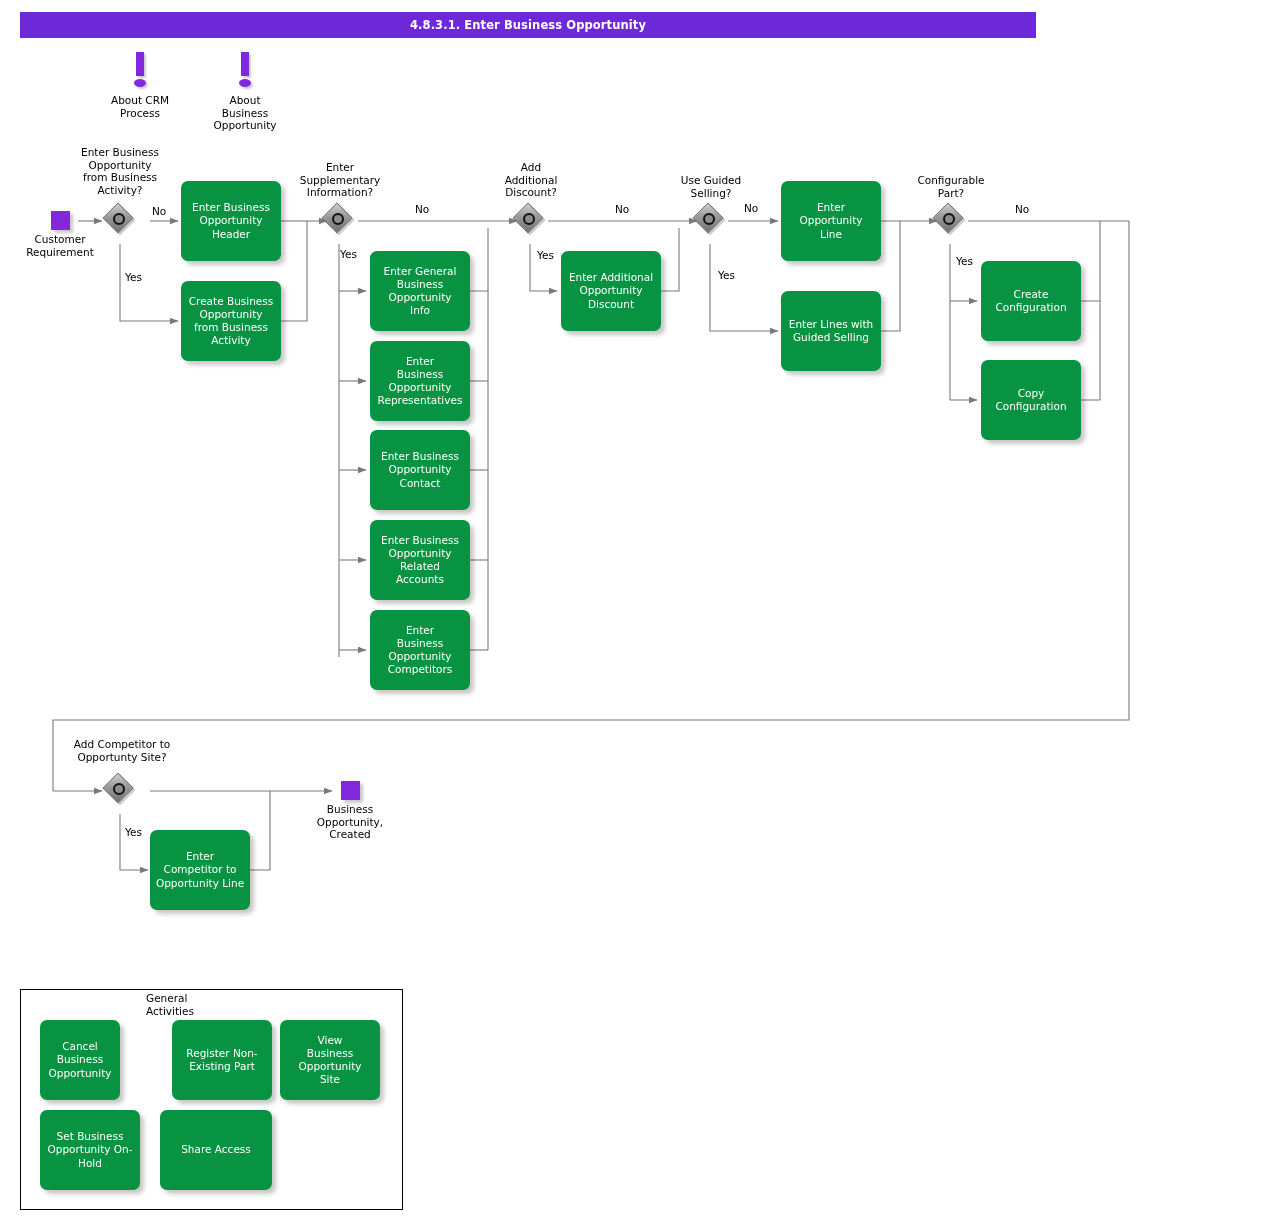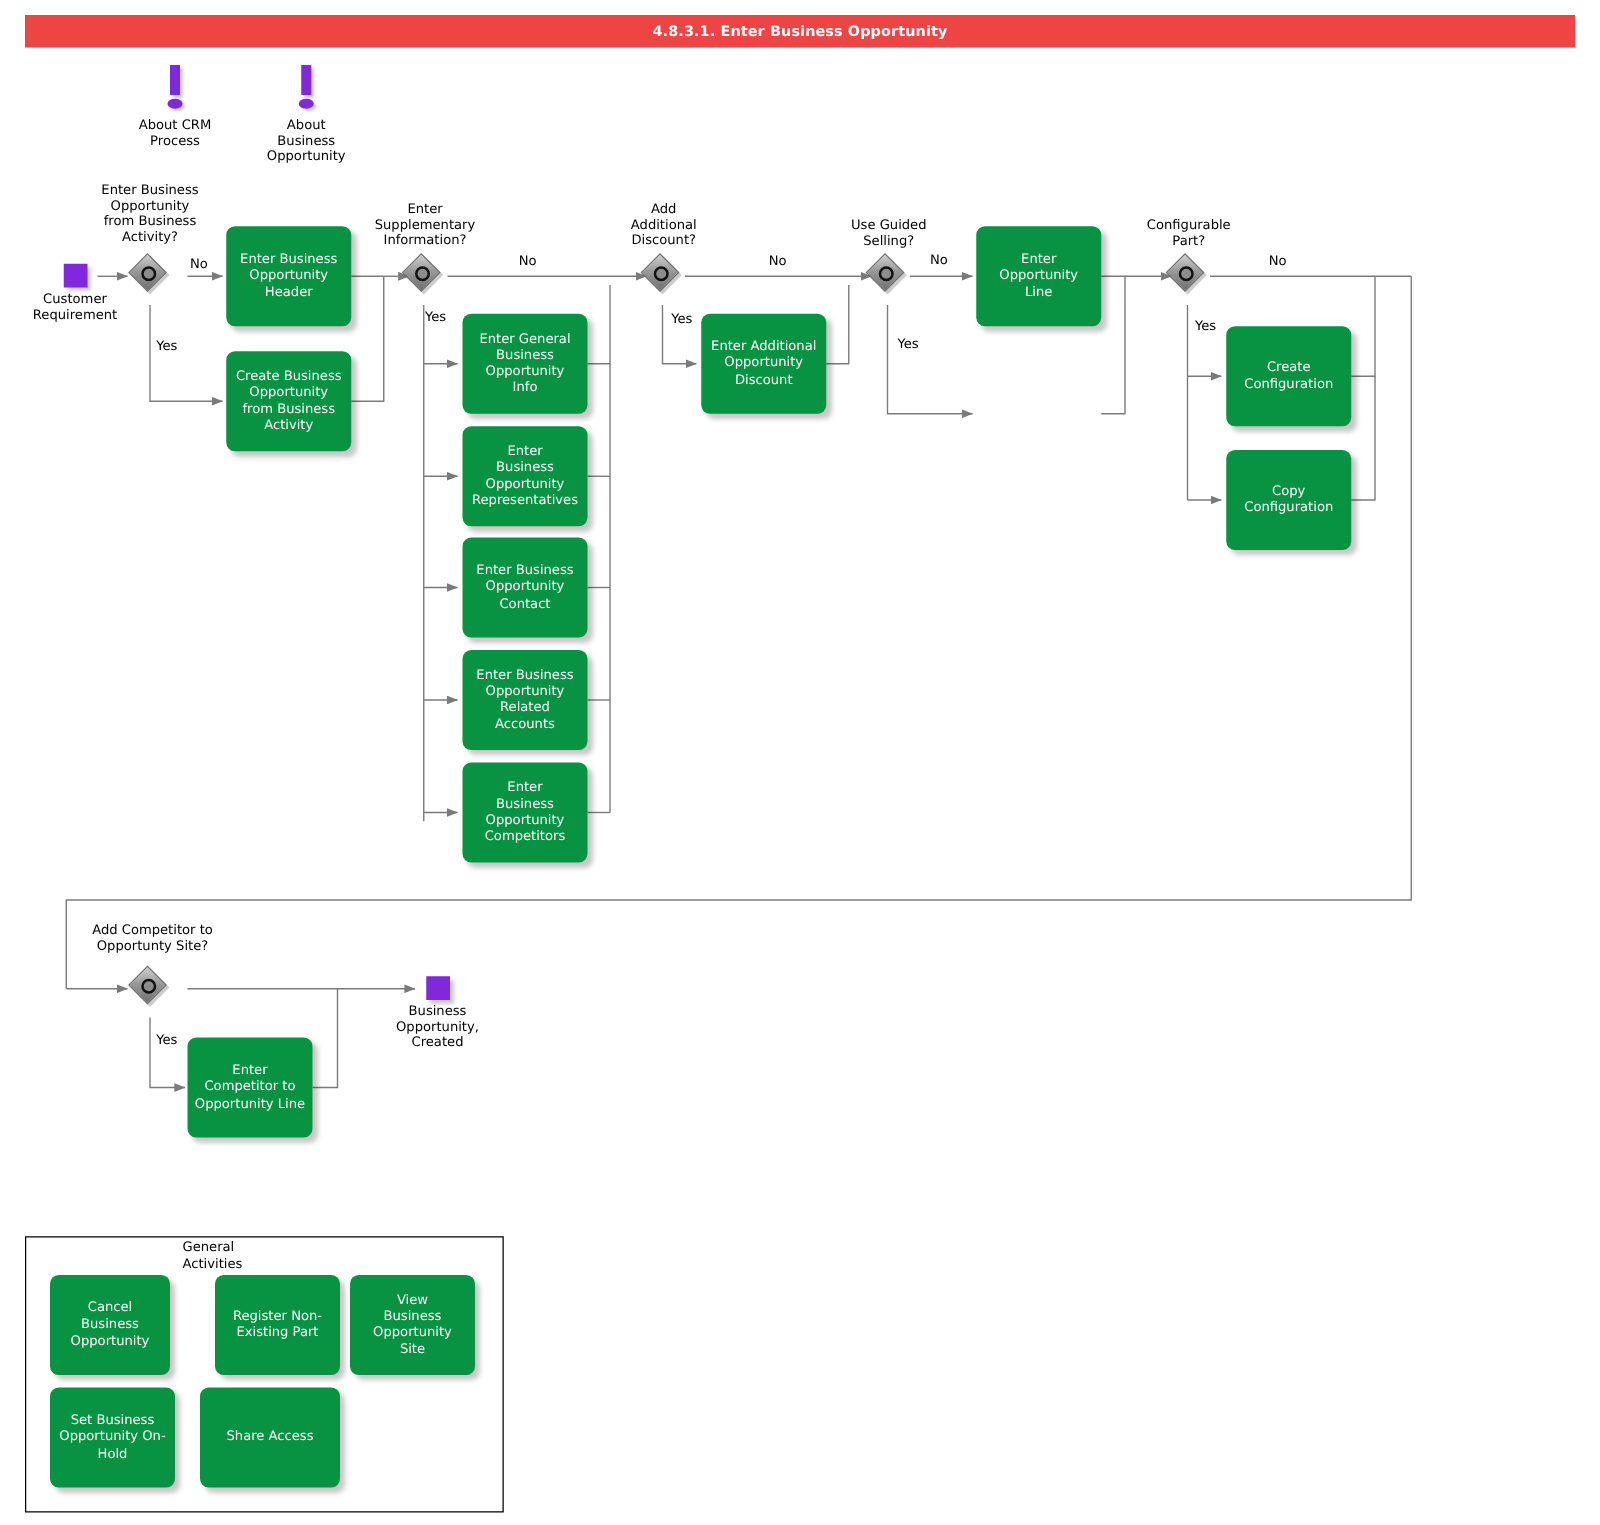--- a/index.html
+++ b/index.html
@@ -1,22 +1,22 @@
 <!DOCTYPE html>
 <html><head>
 <meta charset="utf-8">
 <style>
   html,body{margin:0;padding:0;background:#ffffff;}
   body{font-family:"DejaVu Sans","Liberation Sans",sans-serif;}
   #canvas{position:relative;width:1280px;height:1220px;overflow:hidden;background:#fff;}
 
   
   .titlebar{
-    position:absolute;left:20px;top:12px;width:1240px;height:26px;
-    background:#ef4444;color:#fff;font-size:11.5px;font-weight:bold;
+    position:absolute;left:20px;top:12px;width:1016px;height:26px;
+    background:#6d28d9;color:#fff;font-size:11.5px;font-weight:bold;
     display:flex;align-items:center;justify-content:center;letter-spacing:.1px;
   }
 
   
   #wires{position:absolute;left:0;top:0;width:1280px;height:1220px;}
 
   
   .act{
     position:absolute;background:#079341;border-radius:7px;
     box-shadow:4px 4px 4px rgba(0,0,0,.22);
@@ -272,36 +272,38 @@
 Competitors</div>
 
   <div class="act" style="left:561px;top:251px;width:100px;height:80px;white-space:pre-line;">Enter Additional
 Opportunity
 Discount</div>
 
   <div class="act" style="left:781px;top:181px;width:100px;height:80px;white-space:pre-line;">Enter
 Opportunity
 Line</div>
 
+  <div class="act" style="left:781px;top:291px;width:100px;height:80px;white-space:pre-line;">Enter Lines with
+Guided Selling</div>
 
   <div class="act" style="left:981px;top:261px;width:100px;height:80px;white-space:pre-line;">Create
 Configuration</div>
 
   <div class="act" style="left:981px;top:360px;width:100px;height:80px;white-space:pre-line;">Copy
 Configuration</div>
 
   <div class="act" style="left:150px;top:830px;width:100px;height:80px;white-space:pre-line;">Enter
 Competitor to
 Opportunity Line</div>
 
   <div class="panel" style="left:20px;top:989px;width:383px;height:221px;"></div>
   <div class="panel-title" style="left:146px;top:992px;width:120px;">General
 Activities</div>
 
-  <div class="act" style="left:40px;top:1020px;width:96px;height:80px;white-space:pre-line;">Cancel
+  <div class="act" style="left:40px;top:1020px;width:80px;height:80px;white-space:pre-line;">Cancel
 Business
 Opportunity</div>
 
   <div class="act" style="left:172px;top:1020px;width:100px;height:80px;white-space:pre-line;">Register Non-
 Existing Part</div>
 
   <div class="act" style="left:280px;top:1020px;width:100px;height:80px;white-space:pre-line;">View
 Business
 Opportunity
 Site</div>

